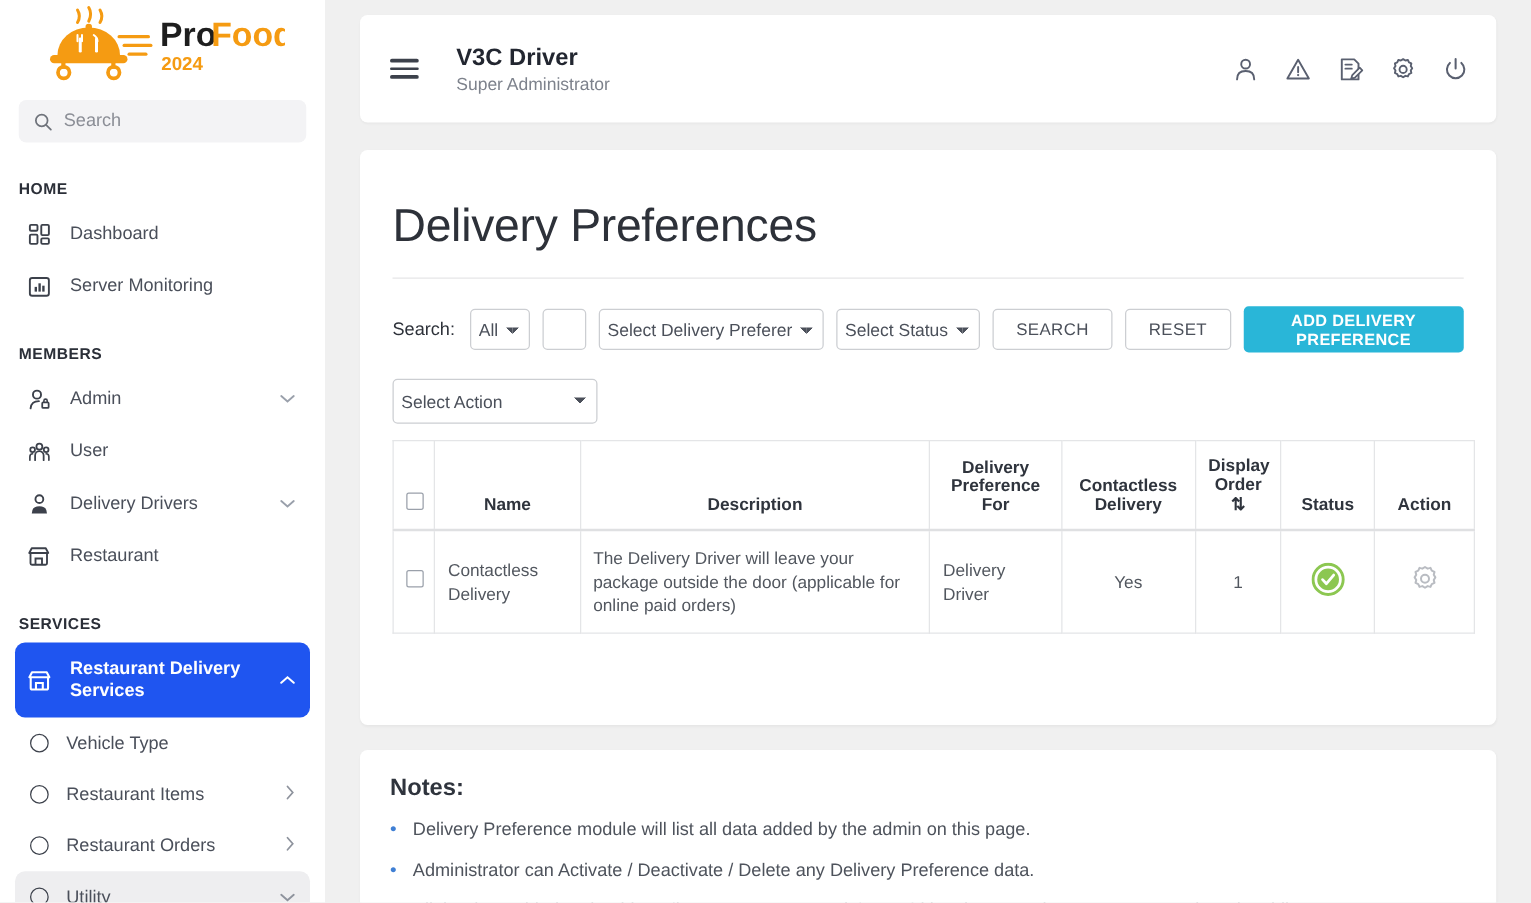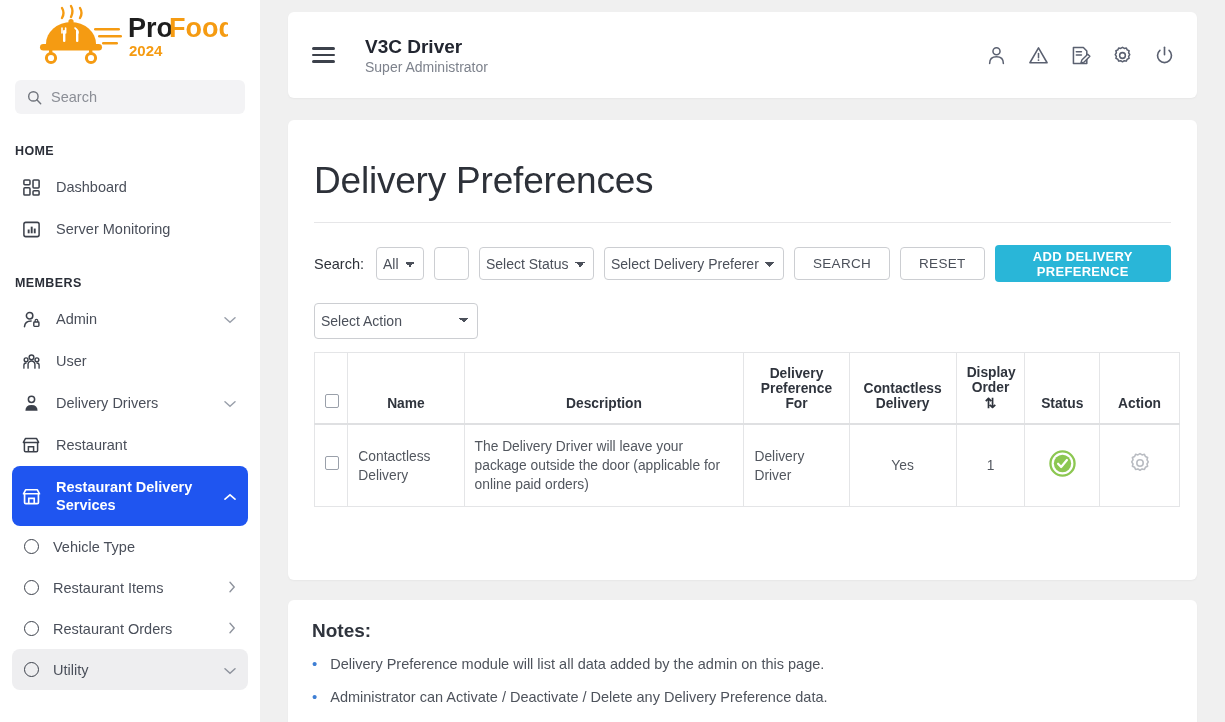--- a/index.html
+++ b/index.html
@@ -311,20 +311,21 @@
     <span class="ico">
       <svg width="20" height="20" viewBox="0 0 20 20">
         <path d="M2.4 7.4 L4.4 3.6 H15.6 L17.6 7.4 Z" fill="none" stroke="#3c414b" stroke-width="1.5" stroke-linejoin="round"></path>
         <path d="M3.4 7.4 V15.6 a1.2 1.2 0 0 0 1.2 1.2 H15.4 a1.2 1.2 0 0 0 1.2 -1.2 V7.4" fill="none" stroke="#3c414b" stroke-width="1.5"></path>
         <path d="M7.4 16.8 V11.8 h5.2 v5" fill="none" stroke="#3c414b" stroke-width="1.5"></path>
       </svg>
     </span>
     <span class="lbl">Restaurant</span>
   </div>
 
+  <div class="sb-section">SERVICES</div>
 
   <div class="sb-item active">
     <span class="ico">
       <svg width="21" height="21" viewBox="0 0 20 20">
         <path d="M2.4 7.4 L4.4 3.6 H15.6 L17.6 7.4 Z" fill="none" stroke="#ffffff" stroke-width="1.6" stroke-linejoin="round"></path>
         <path d="M3.4 7.4 V15.6 a1.2 1.2 0 0 0 1.2 1.2 H15.4 a1.2 1.2 0 0 0 1.2 -1.2 V7.4" fill="none" stroke="#ffffff" stroke-width="1.6"></path>
         <path d="M7.4 16.8 V11.8 h5.2 v5" fill="none" stroke="#ffffff" stroke-width="1.6"></path>
       </svg>
     </span>
     <span class="lbl">Restaurant Delivery Services</span>
@@ -426,26 +427,26 @@
 
     <div class="filters">
       <span class="lbl">Search:</span>
 
       <select class="ctl sel-all">
         <option>All</option>
       </select>
 
       <input class="ctl txt-blank" type="text" value="" style="">
 
+      <select class="ctl sel-pref">
+        <option>Select Delivery Preferer</option>
+      </select>
+
       <select class="ctl sel-status">
         <option>Select Status</option>
-      </select>
-
-      <select class="ctl sel-pref">
-        <option>Select Delivery Preferer</option>
       </select>
 
       <button class="btn">SEARCH</button>
       <button class="btn">RESET</button>
       <button class="btn-add">ADD DELIVERY PREFERENCE</button>
     </div>
 
     <select class="ctl sel-action">
       <option>Select Action</option>
     </select>

